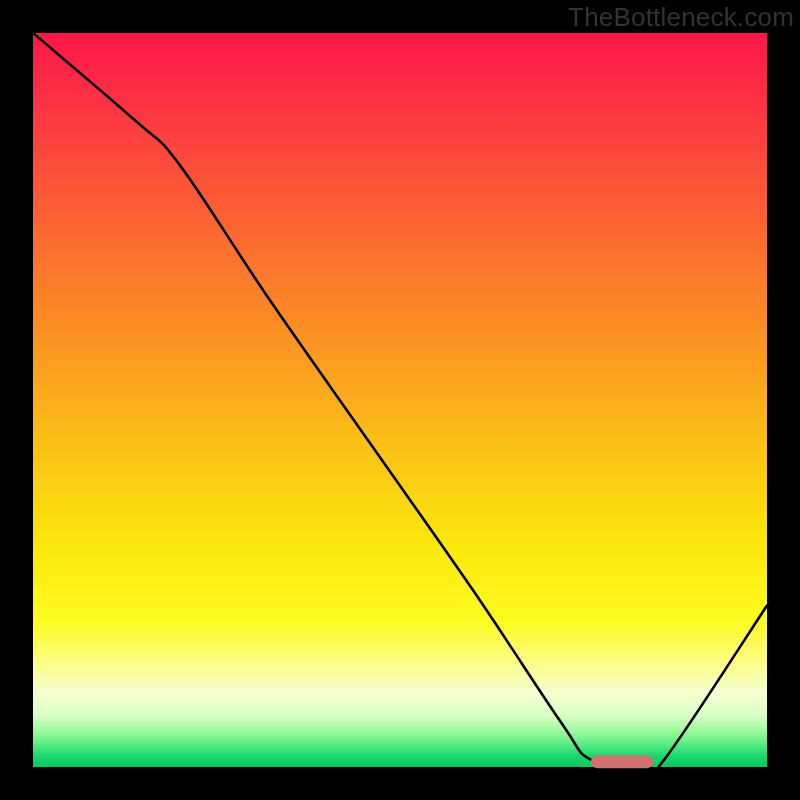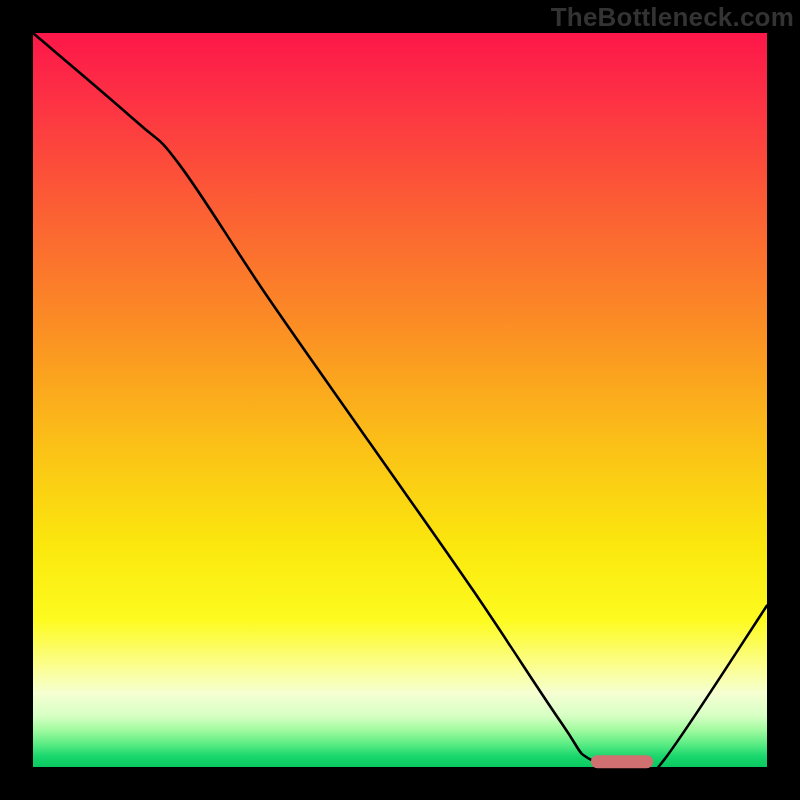--- a/index.html
+++ b/index.html
@@ -16,21 +16,21 @@
     width: 800px;
     height: 800px;
     background: #000;
   }
   .watermark {
     position: absolute;
     top: 2px;
     right: 6px;
     color: #333333;
     font-size: 26px;
-    font-weight: 700;
+    font-weight: 400;
     letter-spacing: 0.2px;
     pointer-events: none;
   }
   .plot {
     position: absolute;
     left: 33px;
     top: 33px;
     width: 734px;
     height: 734px;
     

